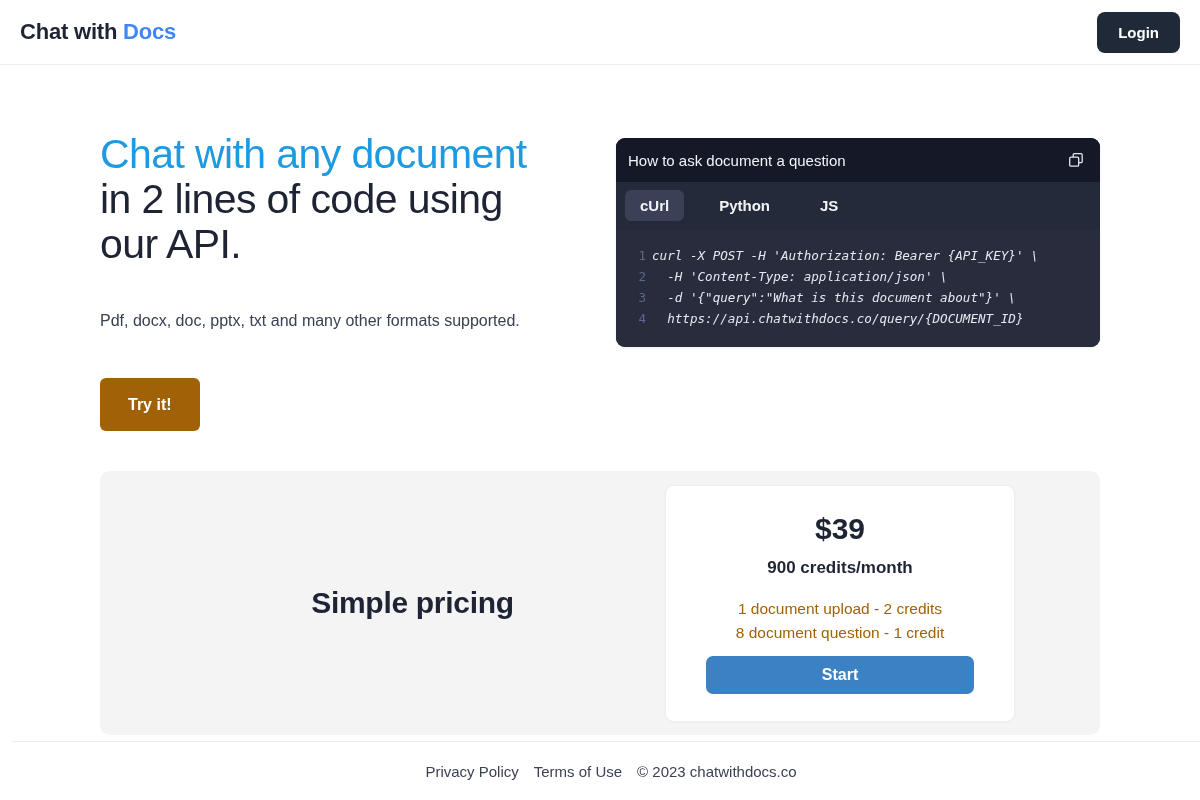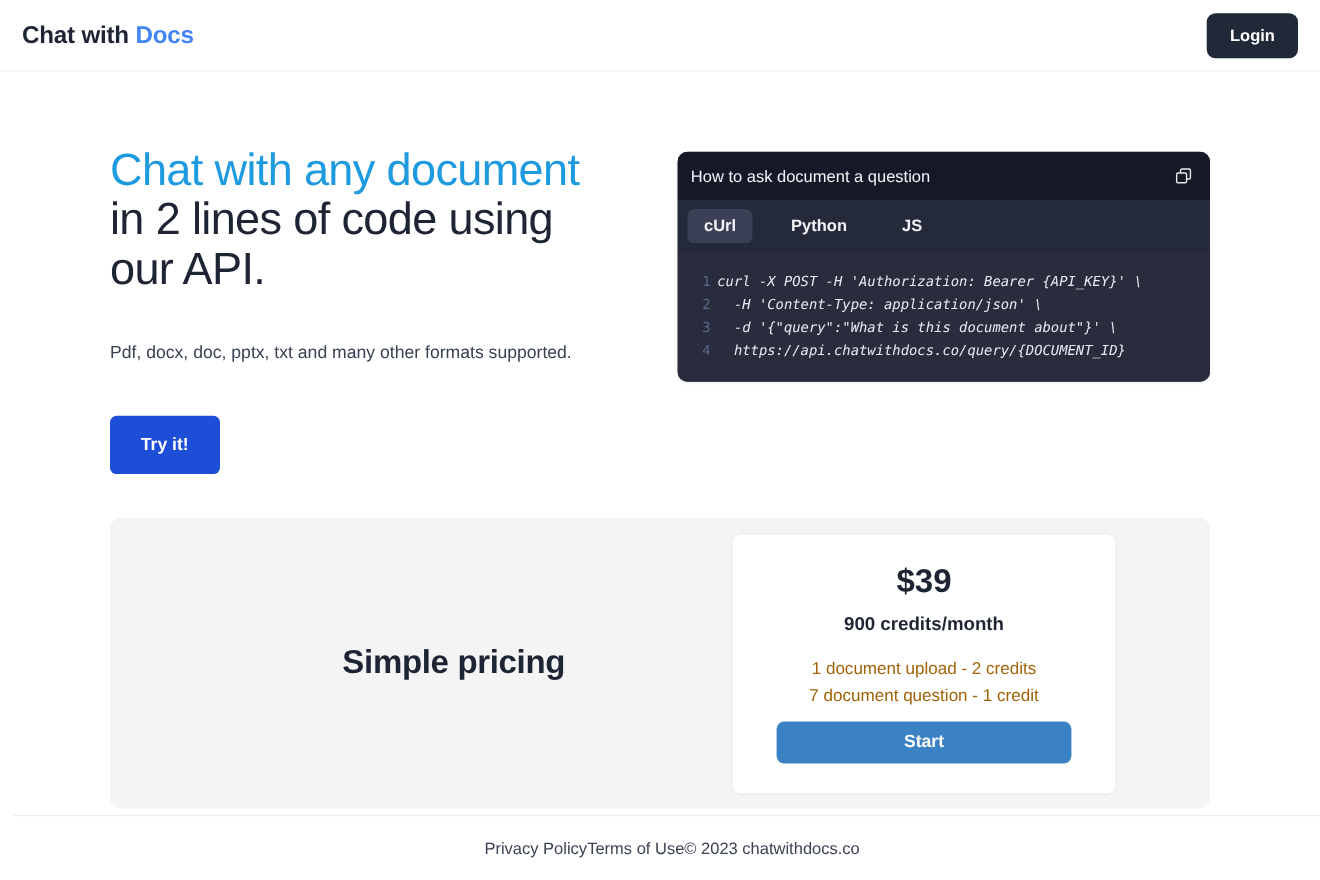--- a/index.html
+++ b/index.html
@@ -41,21 +41,21 @@
     font-size:41px; line-height:45px; font-weight:normal;
     color:#1e2433; letter-spacing:-0.6px;
   }
   .headline .blue { color:#1e9ae0; display:block; }
   .subtext {
     margin-top:43px; font-size:16px; color:#374151; line-height:22px;
   }
   .try-btn {
     margin-top:46px;
     display:inline-block;
-    background:#1d4ed8; color:#fff;
+    background:#a16207; color:#fff;
     font-size:16px; font-weight:bold;
     border:none; border-radius:6px;
     padding:0 28px; height:53px; line-height:53px;
     cursor:pointer; font-family:inherit;
   }
 
   
   .code-panel {
     width:484px; flex:0 0 484px;
     border-radius:9px; overflow:hidden;
@@ -128,21 +128,21 @@
     height:38px; line-height:38px;
     cursor:pointer; font-family:inherit;
   }
 
   
   .footer {
     position:absolute; left:12px; right:0; bottom:0;
     height:59px;
     border-top:1px solid #ededef;
     display:flex; align-items:center; justify-content:center;
-    gap:0;
+    gap:15px;
     padding-left:10px;
   }
   .footer a, .footer span {
     font-size:15px; color:#3b4252; text-decoration:none;
   }
   .footer a { cursor:pointer; }
 </style>
 </head>
 <body>
 
@@ -197,21 +197,21 @@
   </div>
 
   <div class="pricing-wrap">
     <div class="pricing">
       <div class="pricing-title">Simple pricing</div>
       <div class="price-card">
         <div class="price-amount">$39</div>
         <div class="price-credits">900 credits/month</div>
         <div class="price-feat">
           <div>1 document upload - 2 credits</div>
-          <div>7 document question - 1 credit</div>
+          <div>8 document question - 1 credit</div>
         </div>
         <button class="start-btn">Start</button>
       </div>
     </div>
   </div>
 
   <div class="footer">
     <a>Privacy Policy</a>
     <a>Terms of Use</a>
     <span>© 2023 chatwithdocs.co</span>

